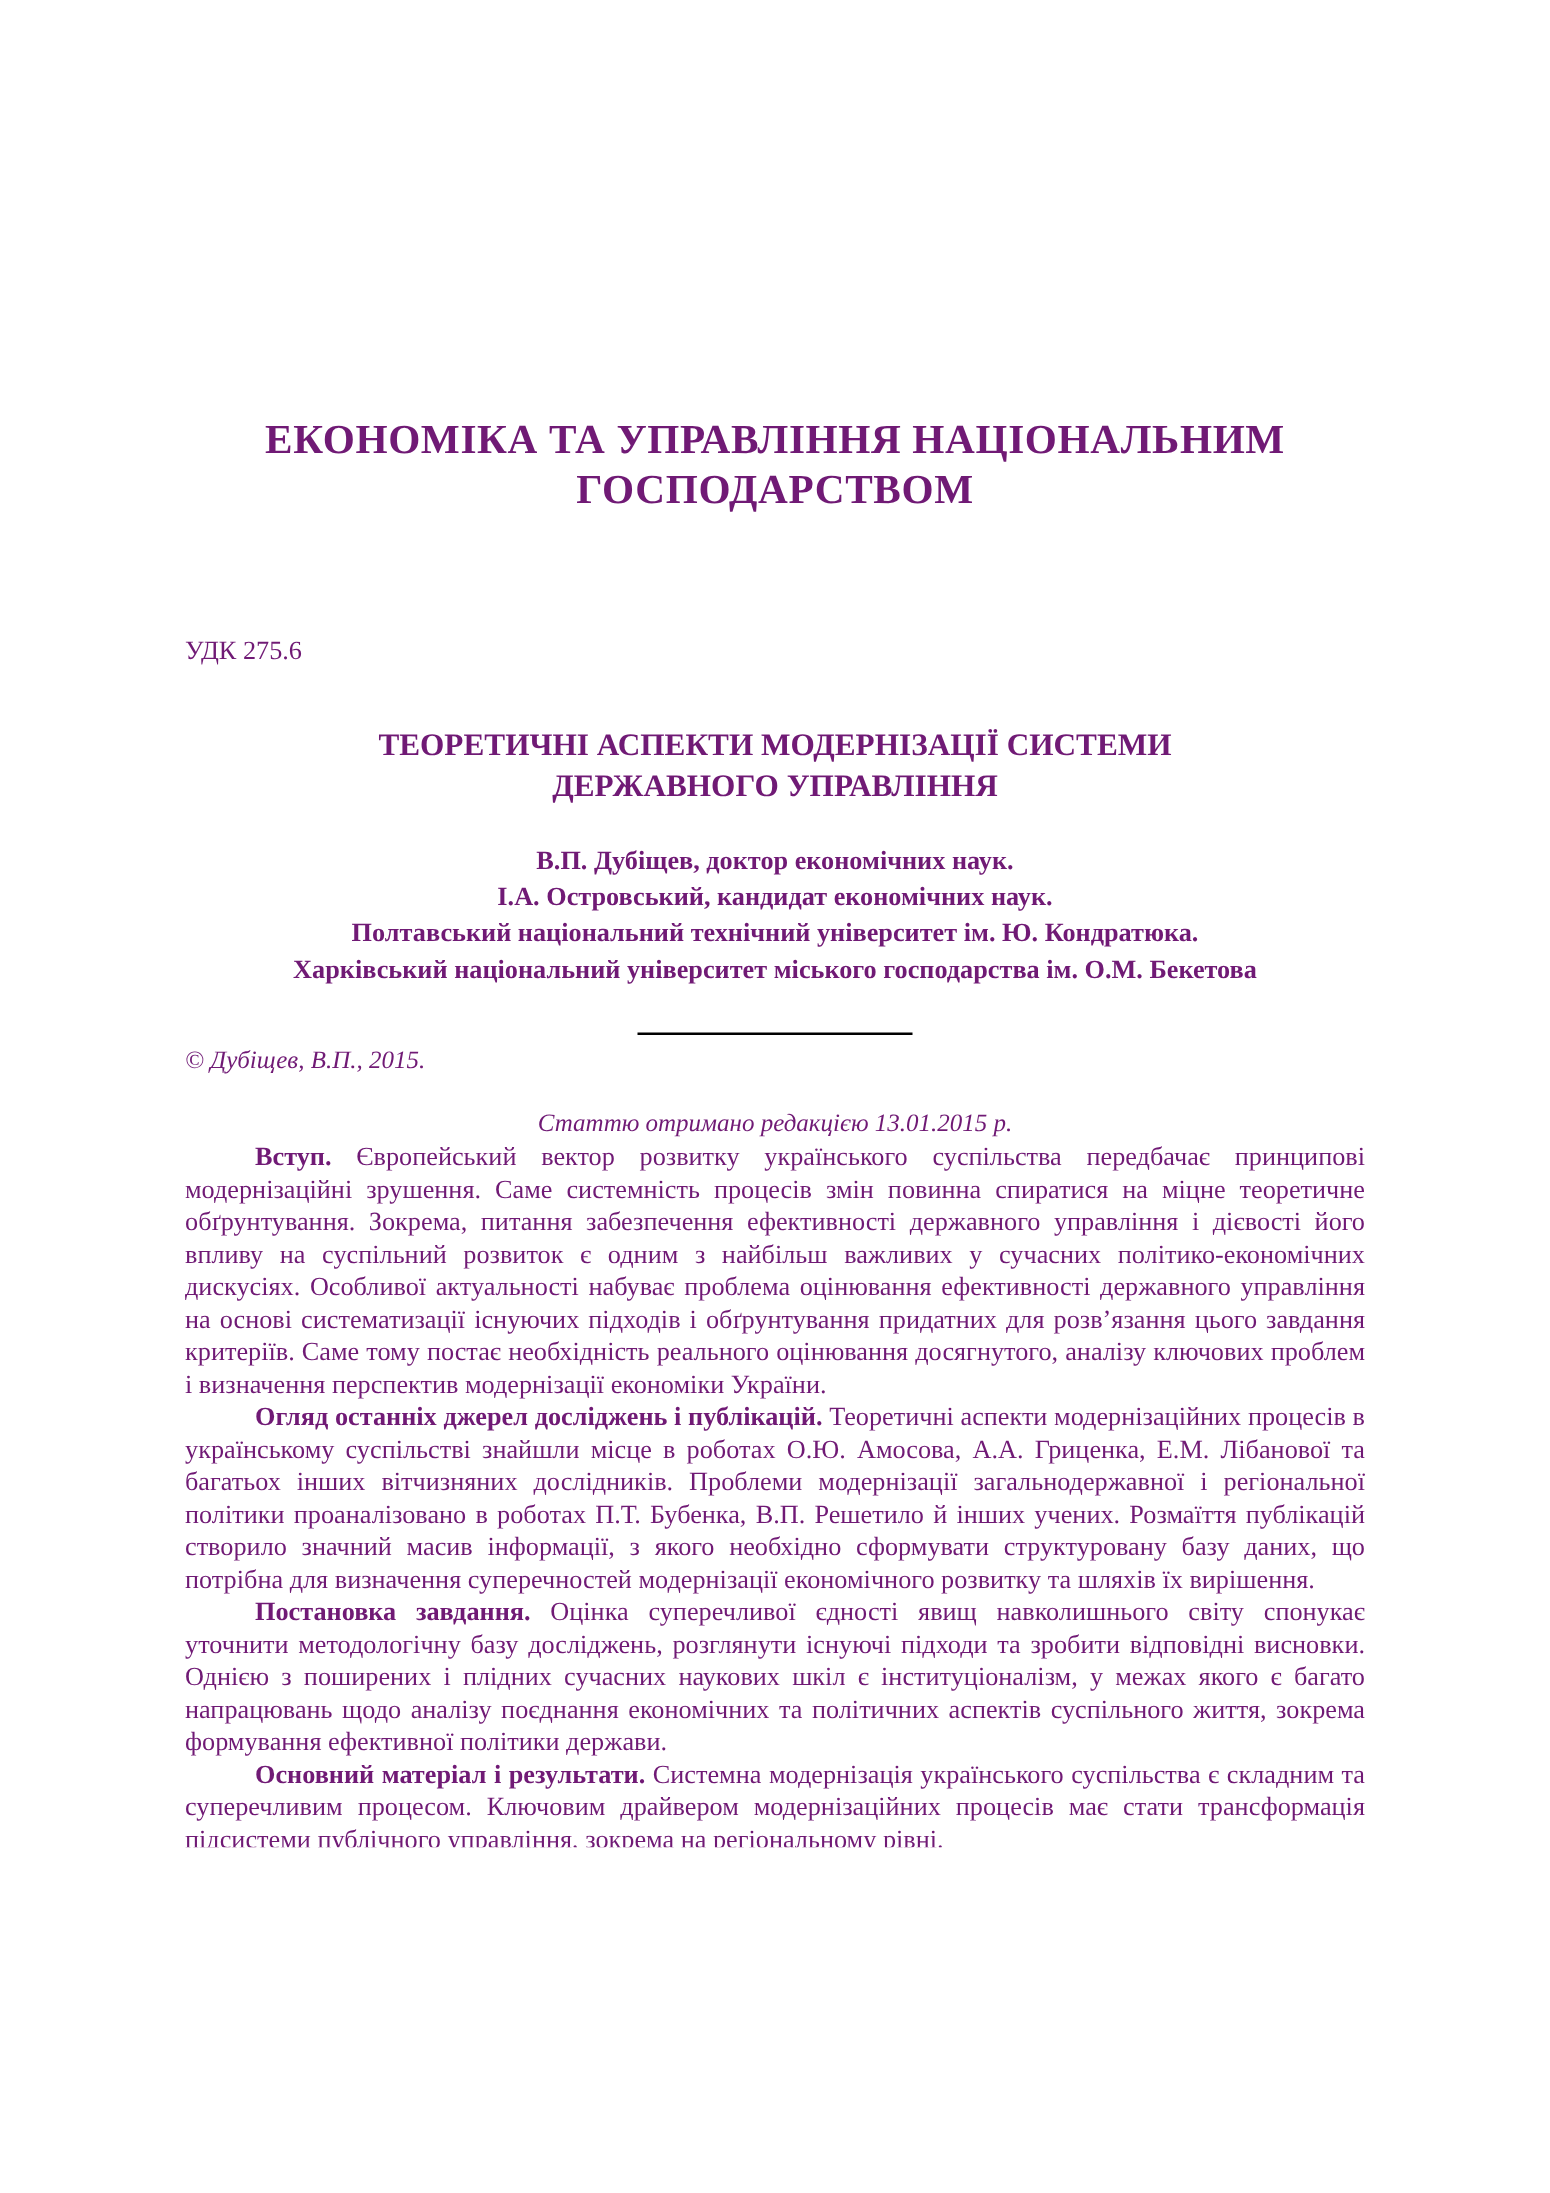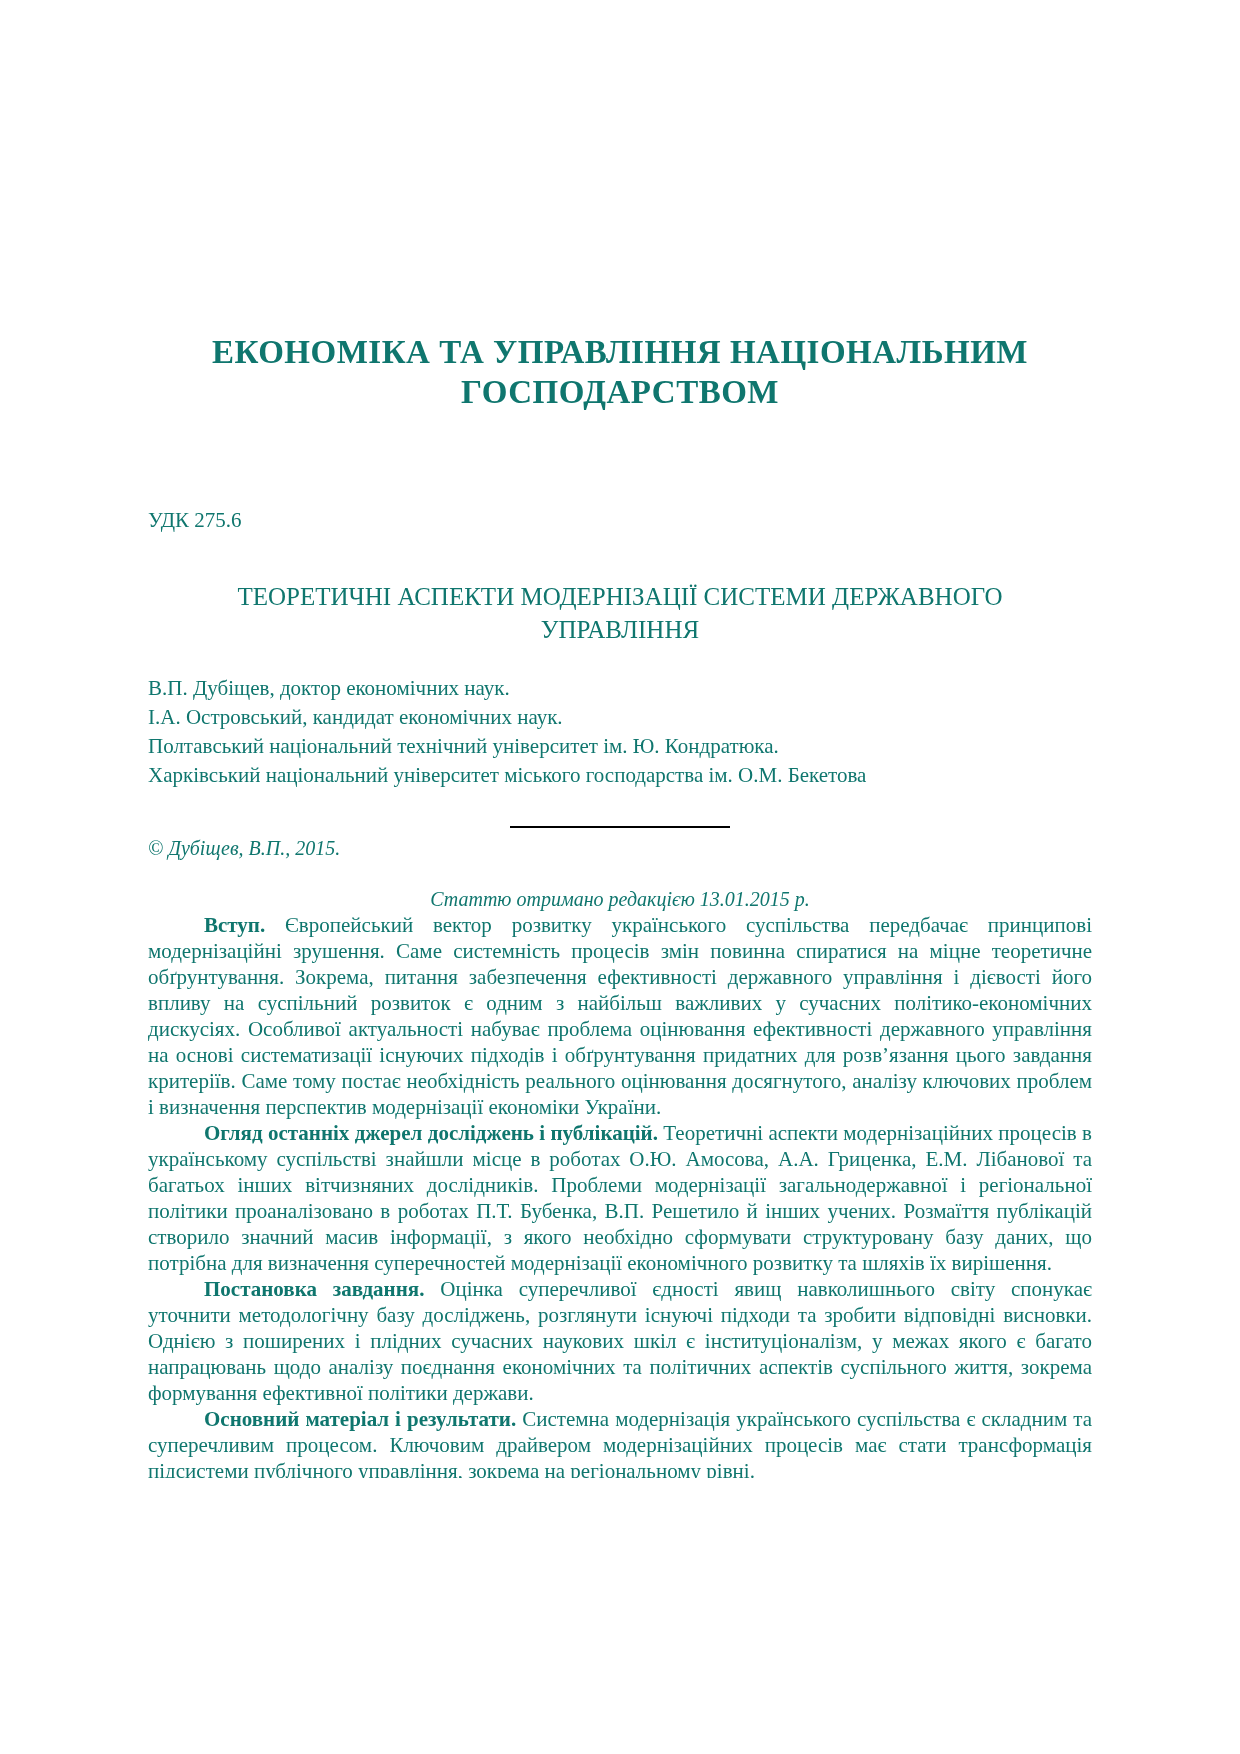--- a/index.html
+++ b/index.html
@@ -1,35 +1,35 @@
 <!DOCTYPE html>
 <html><head>
 <meta charset="utf-8">
 <style>
   html,body{margin:0;padding:0;background:#ffffff;}
   .page{
     position:relative;
     width:1240px;height:1478px;
     background:#ffffff;
     font-family:"Liberation Serif", serif;
-    color:#0f766e;
+    color:#701a75;
     overflow:hidden;
   }
   .content{position:absolute;left:148px;top:0;width:944px;}
   .section-heading{
     margin:332px 0 0 0;
     font-size:33px;line-height:40px;font-weight:bold;
     text-align:center;letter-spacing:.5px;
   }
   .udc{margin-top:96px;font-size:21px;line-height:24px;}
   .article-title{
     margin:48px auto 0 auto;max-width:820px;
-    font-size:25px;line-height:33px;font-weight:normal;text-align:center;
+    font-size:25px;line-height:33px;font-weight:bold;text-align:center;
   }
-  .authors{margin-top:28px;font-weight:normal;font-size:21px;line-height:29px;}
+  .authors{margin-top:28px;text-align:center;font-weight:bold;font-size:21px;line-height:29px;}
   .footnote-rule{margin-top:36px;width:220px;border:0;border-top:2px solid #000;height:0;}
   .copyright{margin-top:4px;font-style:italic;font-size:20px;line-height:25px;}
   .received{margin-top:26px;font-style:italic;font-size:20px;line-height:25px;text-align:center;}
   .body-text{font-size:21px;line-height:26px;text-align:justify;}
   .body-text p{margin:0;text-indent:56px;}
   .body-text b{font-weight:bold;}
   .footer{
     position:absolute;left:148px;top:1629px;width:944px;height:26px;
     border-top:4px solid #0a0a0a;border-bottom:4px solid #0a0a0a;
     display:flex;align-items:stretch;

